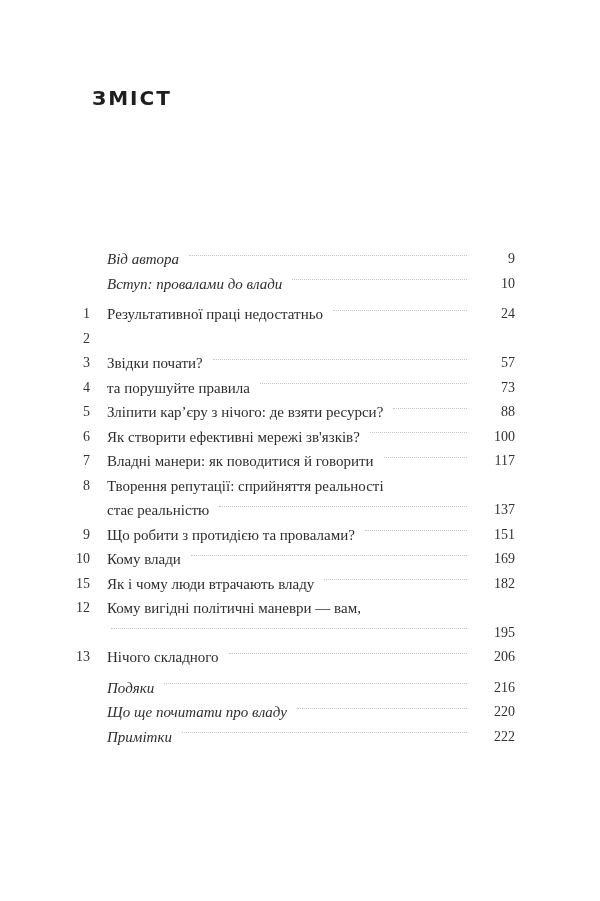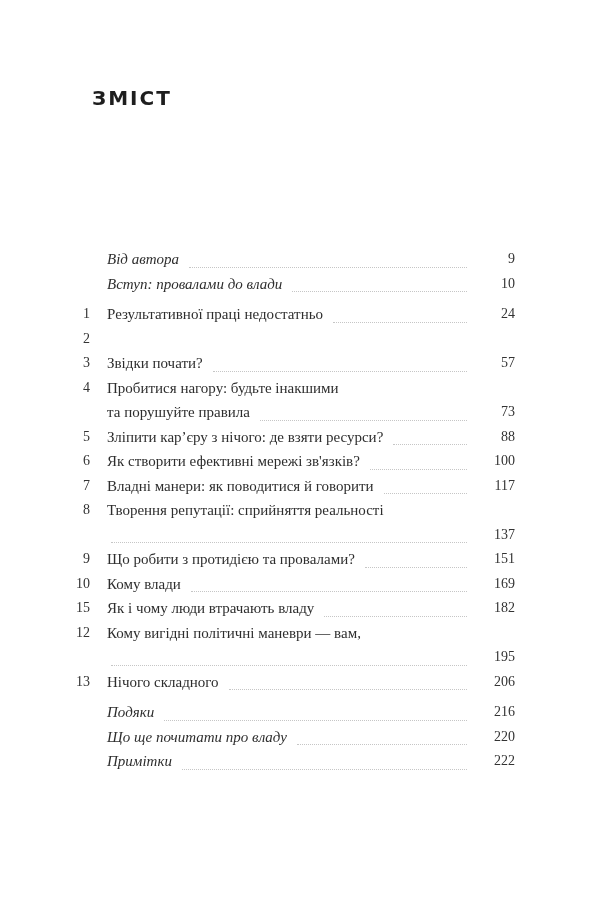--- a/index.html
+++ b/index.html
@@ -54,21 +54,21 @@
       font-variant-numeric: oldstyle-nums;
     }
     .body {
       flex: 1 1 auto;
       display: flex;
       flex-direction: column;
       min-width: 0;
     }
     .line {
       display: flex;
-      align-items: flex-end;
+      align-items: center;
       white-space: nowrap;
       gap: 6px;
     }
     .title-text { white-space: nowrap; }
     .italic .title-text { font-style: italic; }
     .leader {
       flex: 1 1 auto;
       margin: 0 6px 0 4px;
       border-bottom: 1.5px dotted #c6c6c6;
       height: 0;
@@ -139,23 +139,20 @@
           <span class="leader"></span>
           <span class="page">57</span>
         </div>
       </div>
     </div>
 
     <div class="entry">
       <span class="num">4</span>
       <div class="body">
         <div class="line">
-          <span class="title-text">Пробитися нагору: будьте інакшими</span>
-        </div>
-        <div class="line">
           <span class="title-text">та порушуйте правила</span>
           <span class="leader"></span>
           <span class="page">73</span>
         </div>
       </div>
     </div>
 
     <div class="entry">
       <span class="num">5</span>
       <div class="body">
@@ -189,20 +186,21 @@
       </div>
     </div>
 
     <div class="entry">
       <span class="num">8</span>
       <div class="body">
         <div class="line">
           <span class="title-text">Творення репутації: сприйняття реальності</span>
         </div>
         <div class="line">
+          <span class="title-text">стає реальністю</span>
           <span class="leader"></span>
           <span class="page">137</span>
         </div>
       </div>
     </div>
 
     <div class="entry">
       <span class="num">9</span>
       <div class="body">
         <div class="line">

